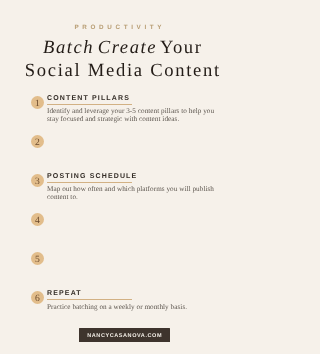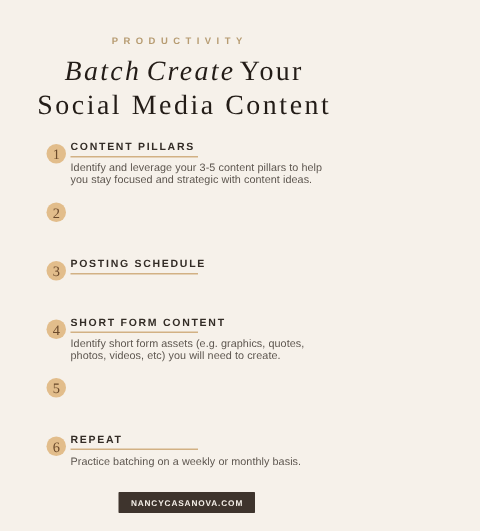--- a/index.html
+++ b/index.html
@@ -47,20 +47,21 @@
     font-size:7px;line-height:9px;font-weight:700;
     letter-spacing:1.15px;color:#332c26;
     text-transform:uppercase;
   }
   .rule{height:1px;background:#d2b184;width:85px;margin-top:1.0px;}
   .desc{
     margin-top:3.1px;
     font-size:7.2px;line-height:7.5px;color:#5d564f;
     letter-spacing:0.05px;
     width:172px;
+    font-family:Liberation Serif, serif;
   }
 
   .footer{
     position:absolute;left:78.7px;top:328.2px;width:91.4px;height:13.4px;overflow:hidden;
     background:#3e342d;border-radius:0.5px;
   }
   .footer span{
     display:block;text-align:center;
     font-size:5.5px;line-height:16.2px;letter-spacing:0.58px;
     color:#f4efe8;font-weight:600;text-indent:0.58px;
@@ -85,29 +86,25 @@
         </div>
       </div>
       <div class="item">
         <div class="num">2</div>
       </div>
       <div class="item">
         <div class="num">3</div>
         <div class="body">
           <div class="head">POSTING SCHEDULE</div>
           <div class="rule"></div>
+          <div class="desc">Map out how often and which platforms you will publish content to.</div>
         </div>
       </div>
       <div class="item">
         <div class="num">4</div>
-        <div class="body">
-          <div class="head">SHORT FORM CONTENT</div>
-          <div class="rule"></div>
-          <div class="desc">Identify short form assets (e.g. graphics, quotes, photos, videos, etc) you will need to create.</div>
-        </div>
       </div>
       <div class="item">
         <div class="num">5</div>
       </div>
       <div class="item">
         <div class="num">6</div>
         <div class="body">
           <div class="head">REPEAT</div>
           <div class="rule"></div>
           <div class="desc">Practice batching on a weekly or monthly basis.</div>

